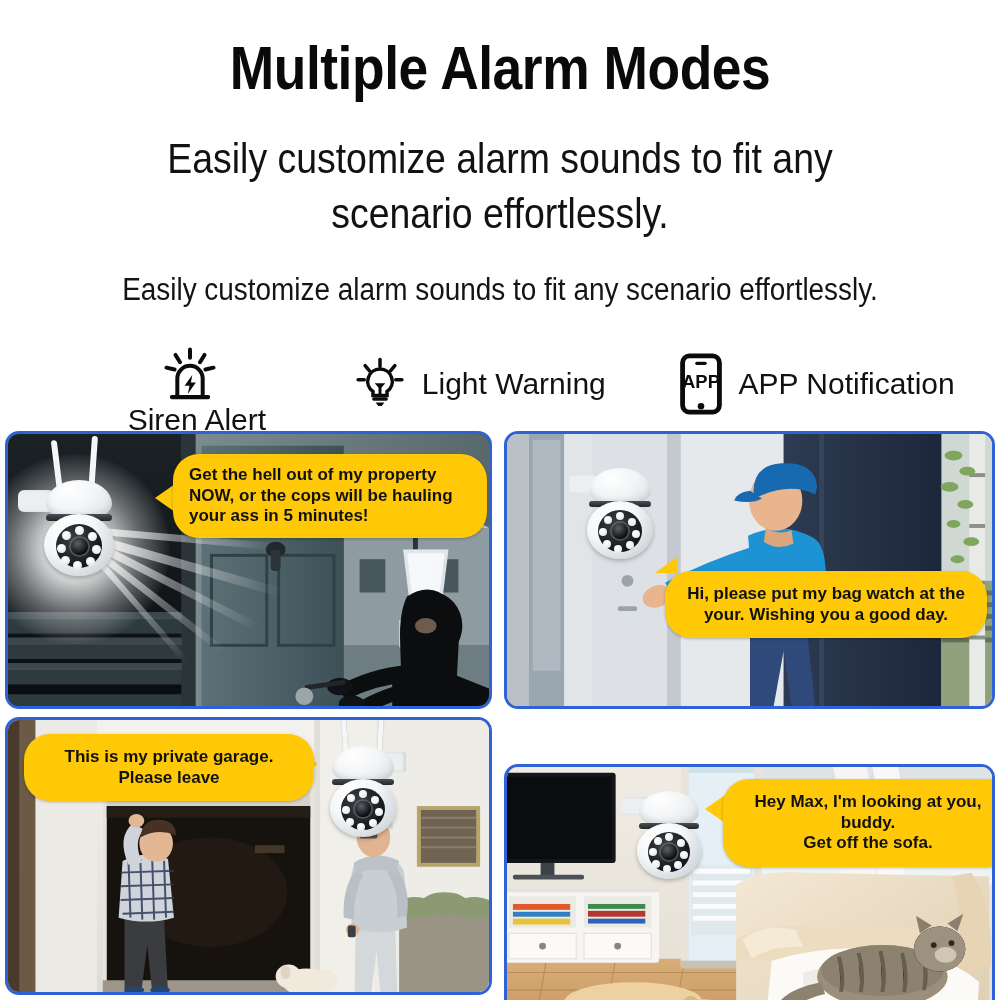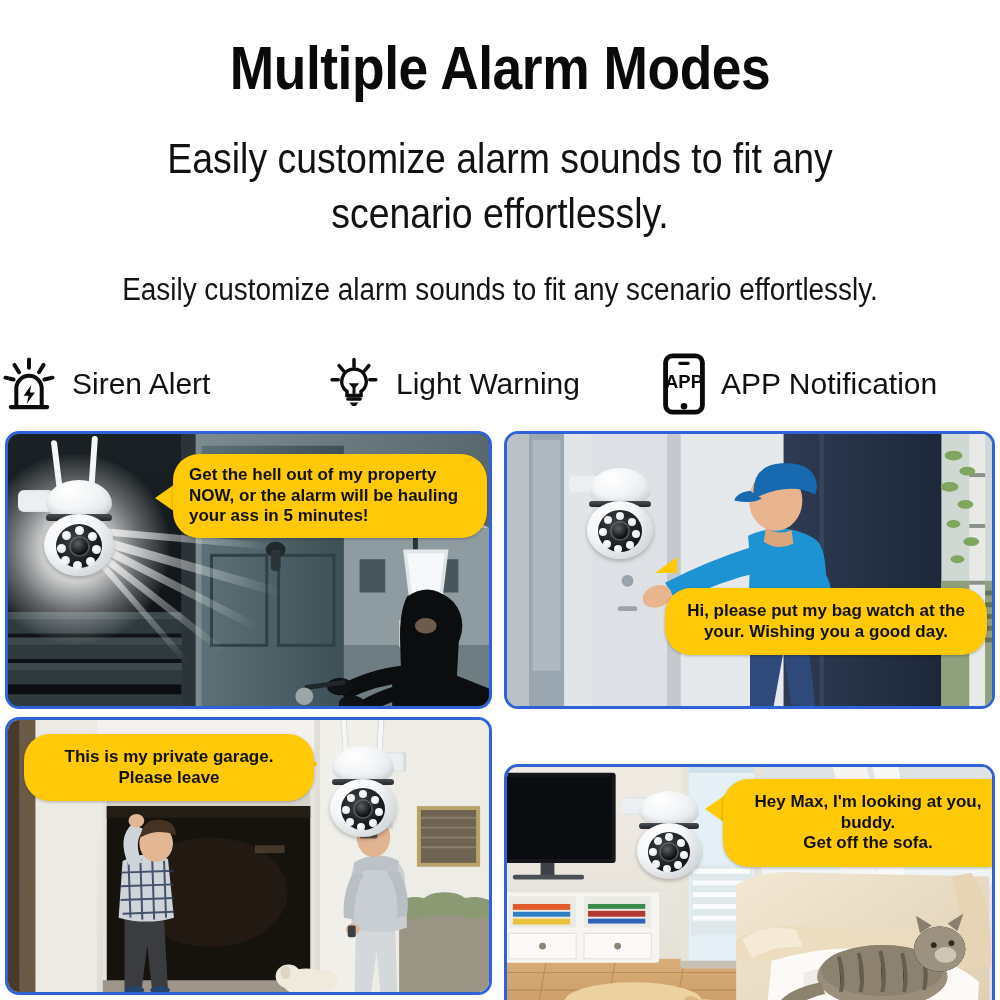--- a/index.html
+++ b/index.html
@@ -30,21 +30,21 @@
     font-weight:400;font-size:31px;line-height:1.2;color:#141414;
     transform:scaleX(0.9);transform-origin:center top;
   }
 
   
   .features{
     position:absolute;top:345px;left:0;width:1000px;height:78px;
     display:flex;align-items:center;
   }
   .feature{display:flex;align-items:center;height:78px;}
-  .f1{width:320px;}
+  .f1{width:320px;padding-left:34px;flex-direction:column;}
   .f2{width:325px;padding-left:6px;}
   .f3{width:330px;padding-left:10px;}
   .feature .ficon{flex:0 0 auto;display:block;}
   .feature .flabel{
     font-family:"Liberation Sans",sans-serif;
     font-size:30px;font-weight:400;color:#111;margin-left:14px;white-space:nowrap;
   }
 
   
   .grid{position:absolute;left:5px;top:431px;width:990px;height:564px;}
@@ -261,21 +261,21 @@
         <div class="led" style="left:62px;top:105px;width:9px;height:9px;"></div>
         <div class="led" style="left:49px;top:109px;width:9px;height:9px;"></div>
         <div class="led" style="left:37px;top:104px;width:9px;height:9px;"></div>
         <div class="led" style="left:33px;top:92px;width:9px;height:9px;"></div>
         <div class="led" style="left:38px;top:79px;width:9px;height:9px;"></div>
       </div>
 
       <div class="tail tail-left" style="left:147px;top:50px;"></div>
       <div class="bubble" style="left:165px;top:20px;width:282px;padding:11px 16px;font-size:17px;text-align:left;">
         <div>Get the hell out of my property</div>
-        <div>NOW, or the alarm will be hauling</div>
+        <div>NOW, or the cops will be hauling</div>
         <div>your ass in 5 minutes!</div>
       </div>
     </div>
 
     <div class="panel p2">
       <div class="scene">
         <svg width="100%" height="100%" viewBox="0 0 491 278" preserveAspectRatio="none">
           <defs>
             <linearGradient id="stucco" x1="0" y1="0" x2="1" y2="0">
               <stop offset="0" stop-color="#e8eaec"></stop>
@@ -366,21 +366,21 @@
         <div class="led" style="left:49px;top:50px;width:8px;height:8px;"></div>
         <div class="led" style="left:53px;top:62px;width:8px;height:8px;"></div>
         <div class="led" style="left:47px;top:73px;width:8px;height:8px;"></div>
         <div class="led" style="left:35px;top:77px;width:8px;height:8px;"></div>
         <div class="led" style="left:24px;top:72px;width:8px;height:8px;"></div>
         <div class="led" style="left:20px;top:60px;width:8px;height:8px;"></div>
         <div class="led" style="left:25px;top:48px;width:8px;height:8px;"></div>
       </div>
 
       <div class="tail tail-upleft" style="left:148px;top:123px;"></div>
-      <div class="bubble" style="left:158px;top:137px;width:290px;padding:13px 16px;font-size:17px;text-align:center;margin-top:17px;">
+      <div class="bubble" style="left:158px;top:137px;width:290px;padding:13px 16px;font-size:17px;text-align:center;">
         <div>Hi, please put my bag watch at the</div>
         <div>your. Wishing you a good day.</div>
       </div>
     </div>
 
     <div class="panel p3">
       <div class="scene">
         <svg width="100%" height="100%" viewBox="0 0 487 278" preserveAspectRatio="none">
           <defs>
             <linearGradient id="garageWall" x1="0" y1="0" x2="0" y2="1">

